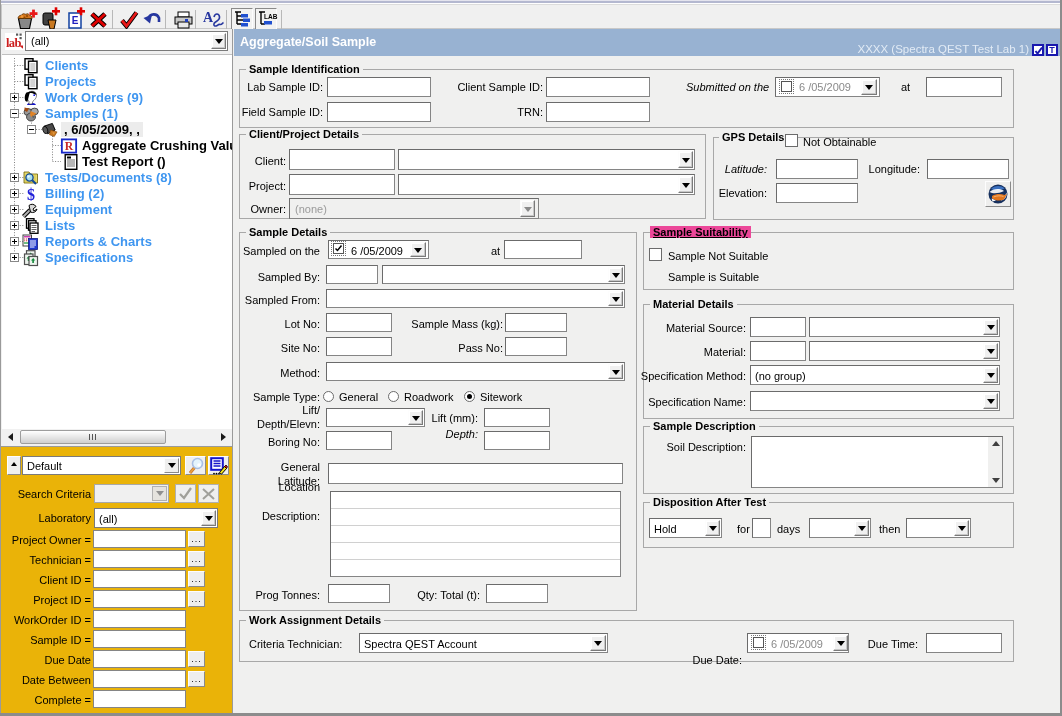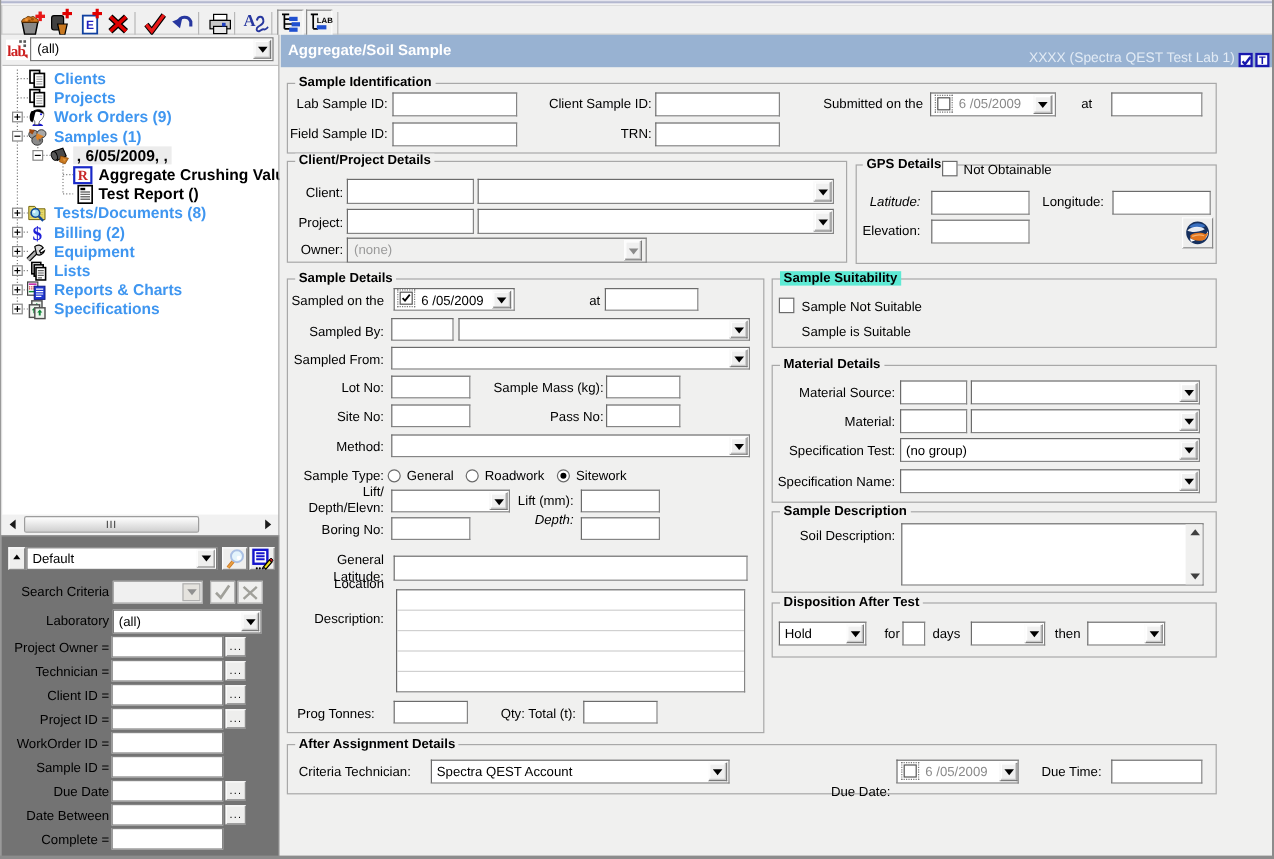--- a/index.html
+++ b/index.html
@@ -250,21 +250,21 @@
 </div>
 
 <div class="abs" style="left:2px;top:429px;width:230px;height:16px;background:#f1f1f1;"></div>
 <div class="abs" style="left:8px;top:433px;width:0;height:0;border-top:4px solid transparent;border-bottom:4px solid transparent;border-right:5px solid #1a1a1a;"></div>
 <div class="abs" style="left:20px;top:430px;width:146px;height:14px;background:linear-gradient(#ffffff,#cfcfcf);border:1px solid #9d9d9d;border-radius:2px;"></div>
 <div class="abs" style="left:88.5px;top:434px;width:1.5px;height:6px;background:#555;"></div>
 <div class="abs" style="left:91.5px;top:434px;width:1.5px;height:6px;background:#555;"></div>
 <div class="abs" style="left:94.5px;top:434px;width:1.5px;height:6px;background:#555;"></div>
 <div class="abs" style="left:221px;top:433px;width:0;height:0;border-top:4px solid transparent;border-bottom:4px solid transparent;border-left:5px solid #1a1a1a;"></div>
 
-<div id="search" class="abs" style="left:1px;top:446px;width:232px;height:269px;background:#737373;border-top:1px solid #9a9a9a;padding-left:46px;">
+<div id="search" class="abs" style="left:1px;top:446px;width:232px;height:269px;background:#eab308;border-top:1px solid #9a9a9a;padding-left:46px;">
   <style>
     .srow-l { position:absolute; font-size:11px; text-align:right; white-space:nowrap; }
     .sinp { position:absolute; background:#fff; border:1px solid #858585; width:93px; height:18px; }
     .dots { position:absolute; width:17px; height:16px; background:#eeeeed; border:1px solid; border-color:#fdfdfd #8a8a8a #8a8a8a #fdfdfd; font-size:9px; text-align:center; line-height:14px; letter-spacing:1px; }
   </style>
 
   <div class="abs" style="left:6px;top:9px;width:14px;height:19px;background:#efefee;border:1px solid;border-color:#fdfdfd #8a8a8a #8a8a8a #fdfdfd;"></div>
   <div class="abs" style="left:10px;top:15px;width:0;height:0;border-left:3px solid transparent;border-right:3px solid transparent;border-bottom:4px solid #000;"></div>
   <div class="abs" style="left:21px;top:9px;width:159px;height:19px;background:#fff;border:1px solid #7a7a7a;"></div>
   <div class="abs lbl" style="left:26px;top:13px;">Default</div>
@@ -351,21 +351,21 @@
 <div class="gb" style="left:239px;top:69px;width:775px;height:59px;"></div>
 <div class="gl" style="left:246px;top:63px;background:#f0f0ef;">Sample Identification</div>
 <div class="lbl rlbl" style="left:240px;top:81px;width:83px;">Lab Sample ID:</div>
 <div class="inp" style="left:327px;top:77px;width:104px;height:20px;"></div>
 <div class="lbl rlbl" style="left:240px;top:106px;width:83px;">Field Sample ID:</div>
 <div class="inp" style="left:327px;top:102px;width:104px;height:20px;"></div>
 <div class="lbl rlbl" style="left:455px;top:81px;width:88px;">Client Sample ID:</div>
 <div class="inp" style="left:546px;top:77px;width:104px;height:20px;"></div>
 <div class="lbl rlbl" style="left:455px;top:106px;width:88px;">TRN:</div>
 <div class="inp" style="left:546px;top:102px;width:104px;height:20px;"></div>
-<div class="lbl" style="left:686px;top:81px;">Submitted on the</div>
+<div class="lbl" style="left:686px;top:81px;font-style:italic;">Submitted on the</div>
 <div class="inp" style="left:775px;top:77px;width:105px;height:20px;"></div>
 <div class="dchk" style="left:779px;top:79px;"></div>
 <div class="lbl" style="left:799px;top:81px;color:#8a8a8a;">6 /05/2009</div>
 <div class="cbtn" style="left:861px;top:79px;width:16px;height:16px;"></div>
 <div class="lbl" style="left:901px;top:81px;">at</div>
 <div class="inp" style="left:926px;top:77px;width:76px;height:20px;"></div>
 
 <div class="gb" style="left:239px;top:134px;width:467px;height:85px;"></div>
 <div class="gl" style="left:246px;top:128px;background:#f0f0ef;">Client/Project Details</div>
 <div class="lbl rlbl" style="left:240px;top:155px;width:46px;">Client:</div>
@@ -464,42 +464,42 @@
 <div class="inp" style="left:328px;top:463px;width:295px;height:21px;"></div>
 
 <div class="lbl rlbl" style="left:240px;top:481px;width:80px;">Location</div>
 <div class="lbl rlbl" style="left:240px;top:510px;width:80px;">Description:</div>
 <div class="inp" style="left:330px;top:491px;width:291px;height:86px;"></div>
 <div class="abs" style="left:331px;top:508px;width:289px;height:1px;background:#d0d0d0;"></div>
 <div class="abs" style="left:331px;top:525px;width:289px;height:1px;background:#d0d0d0;"></div>
 <div class="abs" style="left:331px;top:542px;width:289px;height:1px;background:#d0d0d0;"></div>
 <div class="abs" style="left:331px;top:559px;width:289px;height:1px;background:#d0d0d0;"></div>
 
-<div class="lbl rlbl" style="left:240px;top:589px;width:80px;text-align:center;">Prog Tonnes:</div>
+<div class="lbl rlbl" style="left:240px;top:589px;width:80px;">Prog Tonnes:</div>
 <div class="inp" style="left:328px;top:584px;width:62px;height:19px;"></div>
 <div class="lbl rlbl" style="left:400px;top:589px;width:80px;">Qty: Total (t):</div>
 <div class="inp" style="left:486px;top:584px;width:62px;height:19px;"></div>
 
 <div class="gb" style="left:643px;top:232px;width:371px;height:58px;"></div>
-<div class="gl" style="left:650px;top:226px;background:#5eead4;">Sample Suitability</div>
+<div class="gl" style="left:650px;top:226px;background:#ec4899;text-decoration:underline;">Sample Suitability</div>
 <div class="chk" style="left:649px;top:248px;"></div>
 <div class="lbl" style="left:668px;top:250px;">Sample Not Suitable</div>
 <div class="lbl" style="left:668px;top:271px;">Sample is Suitable</div>
 
 <div class="gb" style="left:643px;top:304px;width:371px;height:115px;"></div>
 <div class="gl" style="left:650px;top:298px;background:#f0f0ef;">Material Details</div>
 <div class="lbl rlbl" style="left:640px;top:322px;width:106px;">Material Source:</div>
 <div class="inp" style="left:750px;top:317px;width:56px;height:20px;"></div>
 <div class="inp" style="left:809px;top:317px;width:191px;height:20px;"></div>
 <div class="cbtn" style="left:983px;top:319px;width:15px;height:16px;"></div>
 <div class="lbl rlbl" style="left:640px;top:346px;width:106px;">Material:</div>
 <div class="inp" style="left:750px;top:341px;width:56px;height:20px;"></div>
 <div class="inp" style="left:809px;top:341px;width:191px;height:20px;"></div>
 <div class="cbtn" style="left:983px;top:343px;width:15px;height:16px;"></div>
-<div class="lbl rlbl" style="left:640px;top:370px;width:106px;">Specification Test:</div>
+<div class="lbl rlbl" style="left:640px;top:370px;width:106px;">Specification Method:</div>
 <div class="inp" style="left:750px;top:365px;width:250px;height:20px;"></div>
 <div class="lbl" style="left:755px;top:370px;">(no group)</div>
 <div class="cbtn" style="left:983px;top:367px;width:15px;height:16px;"></div>
 <div class="lbl rlbl" style="left:640px;top:396px;width:106px;">Specification Name:</div>
 <div class="inp" style="left:750px;top:391px;width:250px;height:20px;"></div>
 <div class="cbtn" style="left:983px;top:393px;width:15px;height:16px;"></div>
 
 <div class="gb" style="left:643px;top:426px;width:371px;height:68px;"></div>
 <div class="gl" style="left:650px;top:420px;background:#f0f0ef;">Sample Description</div>
 <div class="lbl rlbl" style="left:660px;top:441px;width:86px;">Soil Description:</div>
@@ -516,21 +516,21 @@
 <div class="lbl" style="left:737px;top:523px;">for</div>
 <div class="inp" style="left:752px;top:518px;width:19px;height:20px;"></div>
 <div class="lbl" style="left:777px;top:523px;">days</div>
 <div class="inp" style="left:809px;top:518px;width:62px;height:20px;"></div>
 <div class="cbtn" style="left:854px;top:520px;width:15px;height:16px;"></div>
 <div class="lbl" style="left:879px;top:523px;">then</div>
 <div class="inp" style="left:906px;top:518px;width:65px;height:20px;"></div>
 <div class="cbtn" style="left:954px;top:520px;width:15px;height:16px;"></div>
 
 <div class="gb" style="left:239px;top:620px;width:775px;height:42px;"></div>
-<div class="gl" style="left:246px;top:614px;background:#f0f0ef;">After Assignment Details</div>
+<div class="gl" style="left:246px;top:614px;background:#f0f0ef;">Work Assignment Details</div>
 <div class="lbl" style="left:249px;top:638px;">Criteria Technician:</div>
 <div class="inp" style="left:359px;top:633px;width:249px;height:20px;"></div>
 <div class="lbl" style="left:364px;top:638px;">Spectra QEST Account</div>
 <div class="cbtn" style="left:590px;top:635px;width:16px;height:16px;"></div>
 <div class="lbl rlbl" style="left:660px;top:654px;width:82px;">Due Date:</div>
 <div class="inp" style="left:747px;top:633px;width:102px;height:20px;"></div>
 <div class="dchk" style="left:751px;top:635px;"></div>
 <div class="lbl" style="left:771px;top:638px;color:#8a8a8a;">6 /05/2009</div>
 <div class="cbtn" style="left:833px;top:635px;width:15px;height:16px;"></div>
 <div class="lbl rlbl" style="left:850px;top:638px;width:68px;">Due Time:</div>

